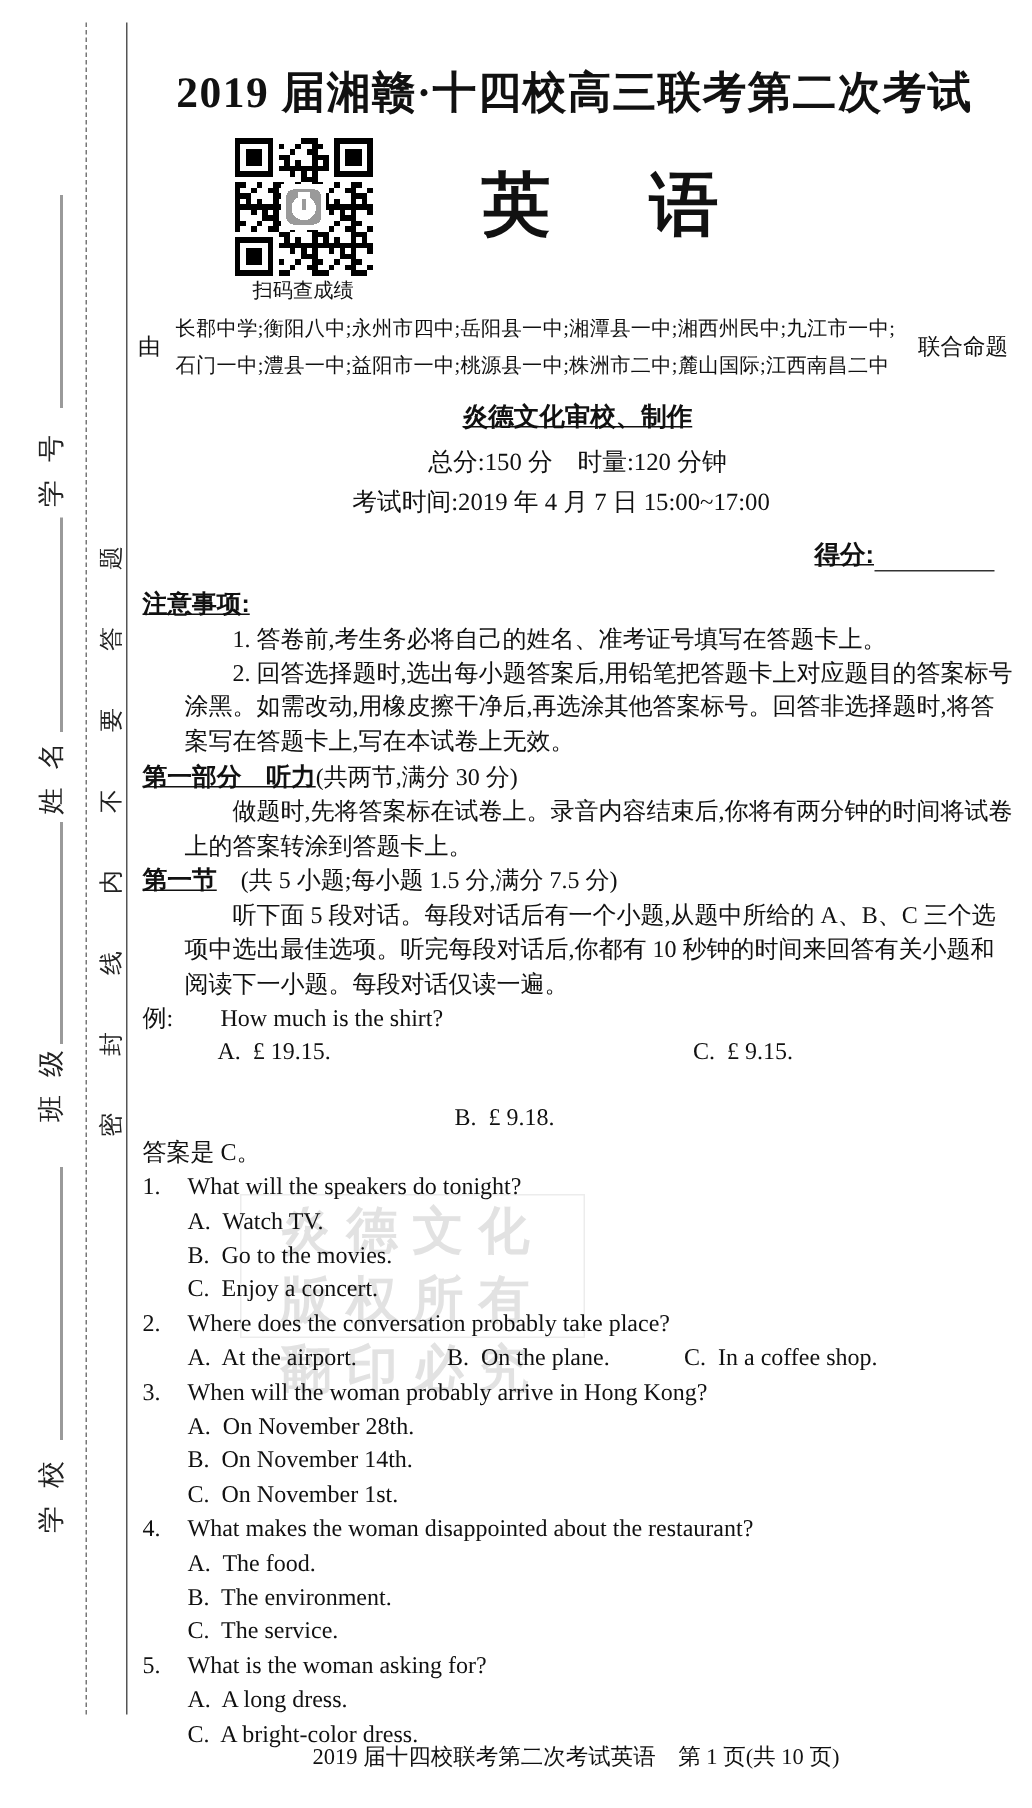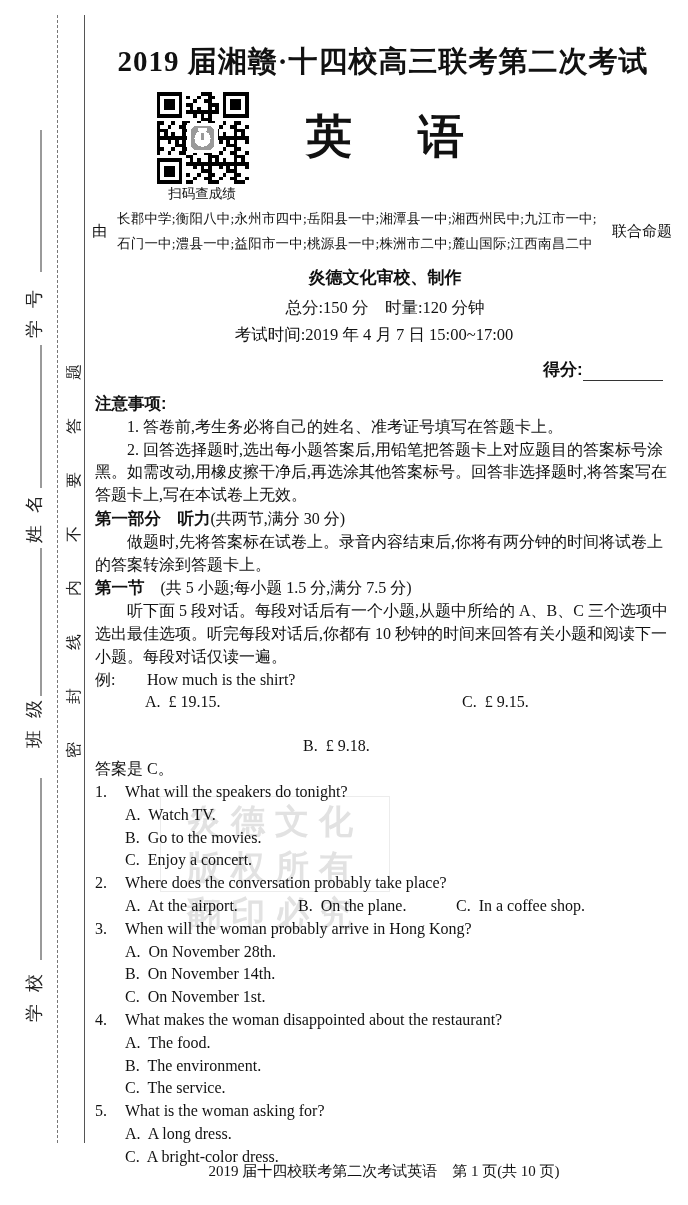--- a/index.html
+++ b/index.html
@@ -2,21 +2,21 @@
 <html><head>
 <meta charset="utf-8">
 <style>
   * { margin:0; padding:0; box-sizing:border-box; }
   html,body { width:688px; height:1205px; }
   body {
     position:relative; background:#ffffff; color:#111;
     font-family:"Liberation Serif","DejaVu Serif",serif;
     overflow:hidden;
   }
-  .hei { font-family:"Liberation Sans","DejaVu Sans",sans-serif; font-weight:bold; }
+  .hei { font-family:"Liberation Sans","DejaVu Sans",sans-serif; font-weight:bold;text-decoration:underline; }
 
   
   .v-label {
     position:absolute; left:22px; white-space:nowrap;
     transform:rotate(-90deg); transform-origin:left top;
     font-size:18px; letter-spacing:12px; color:#222;
   }
   .blank-v { position:absolute; left:40px; width:2px; background:#9a9a9a; }
   .seal-dashed { position:absolute; left:57px; top:15px; height:1128px; width:0; border-left:1px dashed #777; }
   .margin-solid { position:absolute; left:84px; top:15px; height:1128px; width:1px; background:#555; }
@@ -25,36 +25,36 @@
     transform:rotate(-90deg); transform-origin:left top;
     font-size:16px; letter-spacing:38px; color:#222;
   }
 
   
   .title { position:absolute; top:42px; left:88px; width:590px; text-align:center;
            font-size:29px; font-weight:bold; letter-spacing:1px; }
   .qr-wrap { position:absolute; left:152px; top:92px; width:100px; text-align:center; }
   .qr-wrap svg { display:block; margin:0 auto; }
   .qr-caption { font-family:"Liberation Sans","DejaVu Sans",sans-serif; font-size:13.5px; margin-top:1px; color:#111; }
-  .subject { position:absolute; left:306px; top:106px; font-size:46px; font-weight:bold;
+  .subject { position:absolute; left:321px; top:106px; font-size:46px; font-weight:bold;
              letter-spacing:66px; white-space:nowrap; }
   .byline { position:absolute; left:92px; top:206px; width:580px; display:flex; align-items:center; }
   .by-char { font-size:15px; flex:0 0 auto; margin-right:10px; }
   .schools { flex:1 1 auto; font-size:13.5px; line-height:25px; letter-spacing:0.2px; }
   .joint { font-size:15px; flex:0 0 auto; margin-left:8px; white-space:nowrap; }
   .producer { position:absolute; top:266px; left:95px; width:580px; text-align:center; font-size:17px; }
   .totals   { position:absolute; top:297px; left:95px; width:580px; text-align:center; font-size:16.5px; }
   .examtime { position:absolute; top:324px; left:84px; width:580px; text-align:center; font-size:16.5px; }
   .score { position:absolute; top:358px; left:543px; font-size:17px; white-space:nowrap; }
   .score-blank { display:inline-block; width:80px; border-bottom:1.5px solid #333; height:18px; vertical-align:bottom; }
 
   
   .content { position:absolute; left:95px; top:392px; width:582px;
              font-size:16px; line-height:22.8px; z-index:2; }
-  .content .indent { text-indent:2em; }
+  .content .indent { text-indent:2em;margin-left:28px; }
   .head-line b.hei { font-size:16.5px; }
   .exlabel { display:inline-block; width:52px; }
   .opt-row { display:flex; white-space:pre-wrap; }
   .ex-opts { padding-left:50px; }
   .ex-opts .o1 { width:158px; } .ex-opts .o2 { width:159px;margin-top:44px; }
   .q { display:flex; }
   .qnum { flex:0 0 30px; }
   .opt { padding-left:30px; white-space:pre-wrap; }
   .q2-opts { padding-left:30px; }
   .q2-opts .o1 { width:173px; } .q2-opts .o2 { width:158px; }

